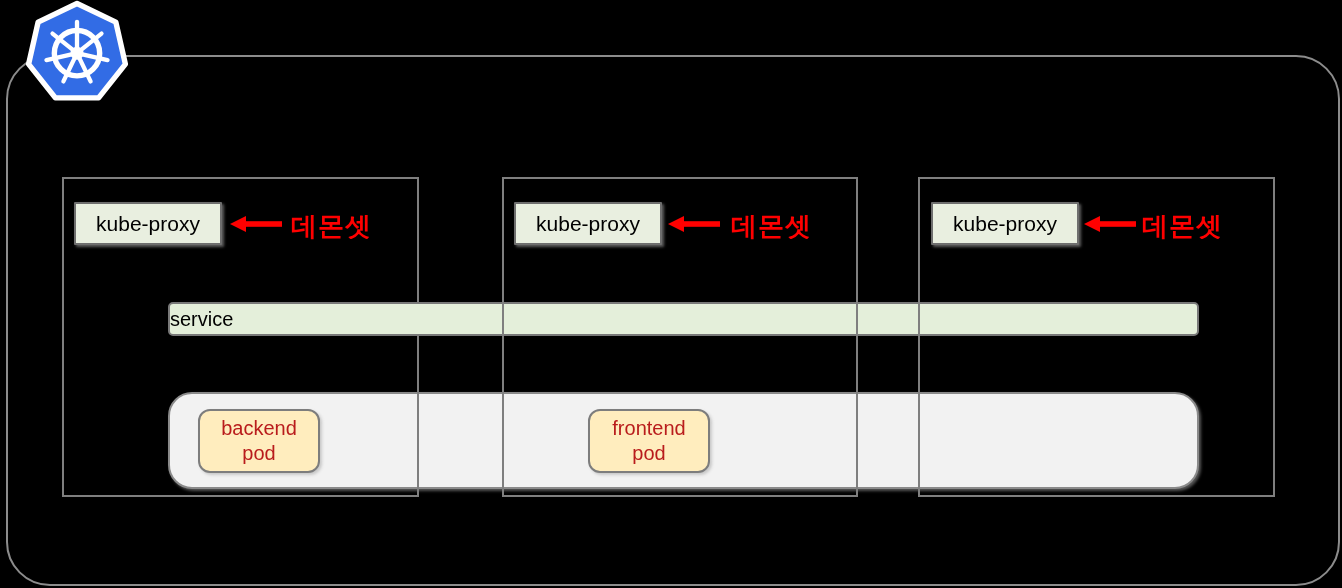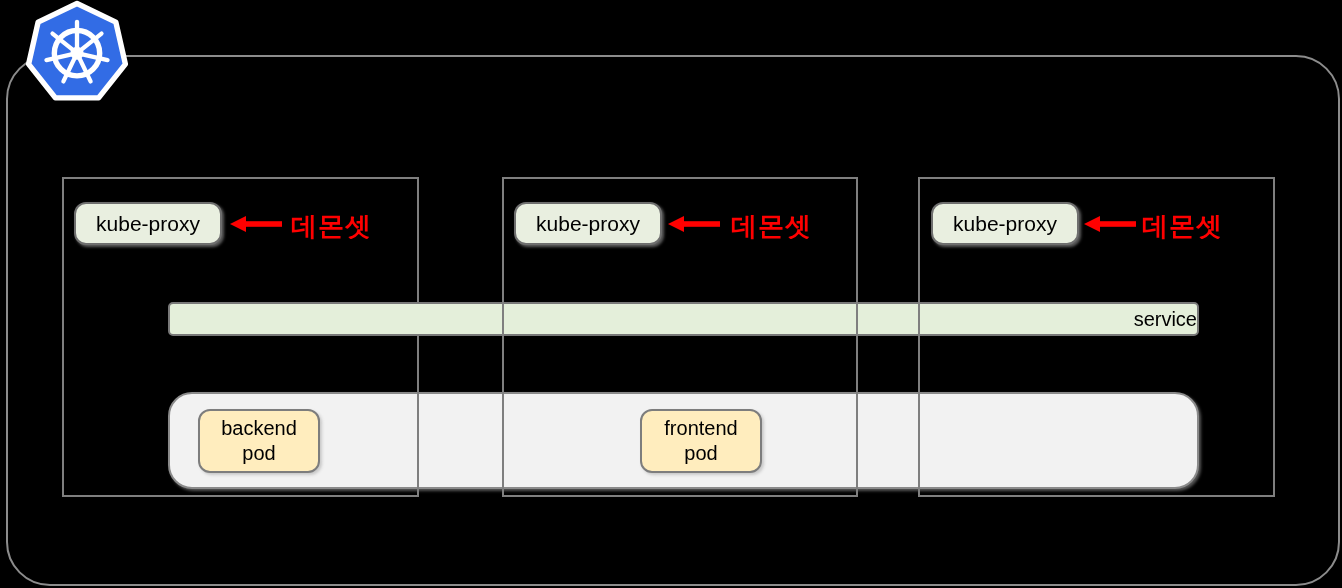--- a/index.html
+++ b/index.html
@@ -48,21 +48,21 @@
   .node-1 { left: 62px;  width: 357px; z-index: 1; }
   .node-2 { left: 502px; width: 356px; z-index: 3; }
   .node-3 { left: 918px; width: 357px; z-index: 3; }
 
   .kube-proxy {
     position: absolute;
     top: 202px;
     width: 148px; height: 43px;
     background: var(--kube-proxy-fill);
     border: 2px solid #6e6e6e;
-    border-radius: 12px;
+    border-radius: 1px;
     box-shadow: 2px 2px 3px rgba(170,170,170,0.55);
     display: flex; align-items: center; justify-content: center;
     font-size: 21px; color: #000;
     z-index: 4;
   }
   .kube-proxy-1 { left: 74px; }
   .kube-proxy-2 { left: 514px; }
   .kube-proxy-3 { left: 931px; }
 
   .daemonset-arrow {
@@ -90,21 +90,21 @@
   .daemonset-2 { left: 731px; }
   .daemonset-3 { left: 1142px; }
 
   .service-bar {
     position: absolute;
     left: 168px; top: 302px;
     width: 1031px; height: 34px;
     background: var(--service-fill);
     border: 2px solid #787878;
     border-radius: 5px;
-    display: flex; align-items: center; justify-content: flex-end;
+    display: flex; align-items: center; justify-content: flex-start;
     font-size: 20px; color: #000;
     z-index: 2;
   }
 
   .pod-strip {
     position: absolute;
     left: 168px; top: 392px;
     width: 1031px; height: 97px;
     background: var(--strip-fill);
     border: 2px solid #8a8a8a;
@@ -116,26 +116,26 @@
   .pod-box {
     position: absolute;
     top: 409px;
     width: 122px; height: 64px;
     background: var(--pod-fill);
     border: 2px solid #7d7d7d;
     border-radius: 12px;
     box-shadow: 2px 2px 3px rgba(150,150,150,0.45);
     display: flex; align-items: center; justify-content: center;
     text-align: center;
-    font-size: 20px; line-height: 1.25; color: #000000;
+    font-size: 20px; line-height: 1.25; color: #b91c1c;
     padding: 0 12px;
     z-index: 4;
   }
   .pod-backend  { left: 198px; }
-  .pod-frontend { left: 640px; }
+  .pod-frontend { left: 588px; }
 </style>
 </head>
 <body>
 
 <div class="stage">
 
   <div class="outer-frame"></div>
 
   <svg class="k8s-logo" viewBox="0 0 100 100">
     <polygon points="50,6 85.96,23.3 94.8,62.2 70,93.4 30,93.4 5.2,62.2 14,23.3" fill="var(--logo-blue)" stroke="#ffffff" stroke-width="5" stroke-linejoin="round"></polygon>

